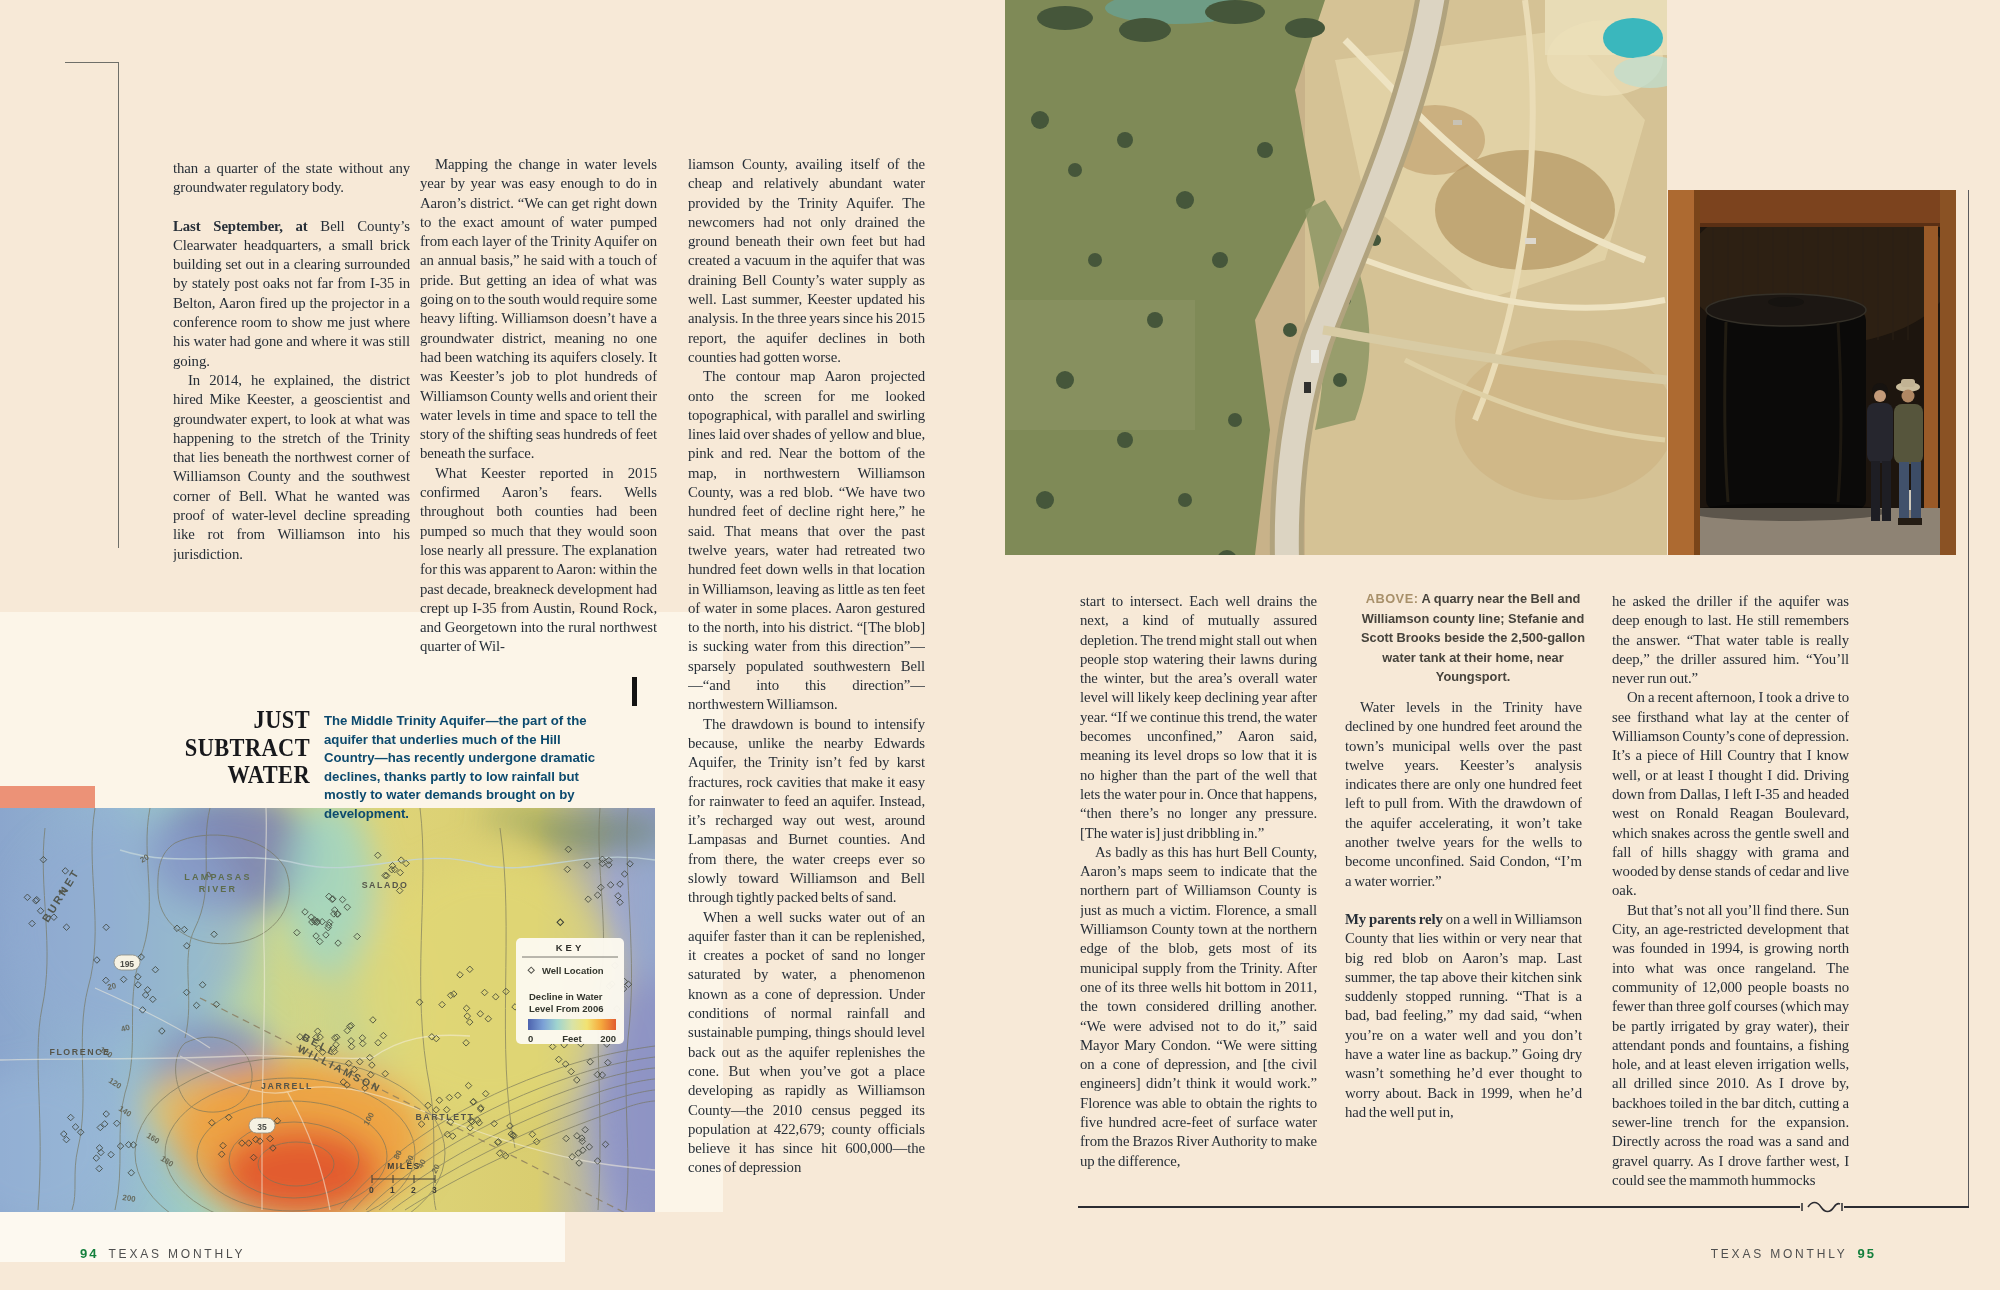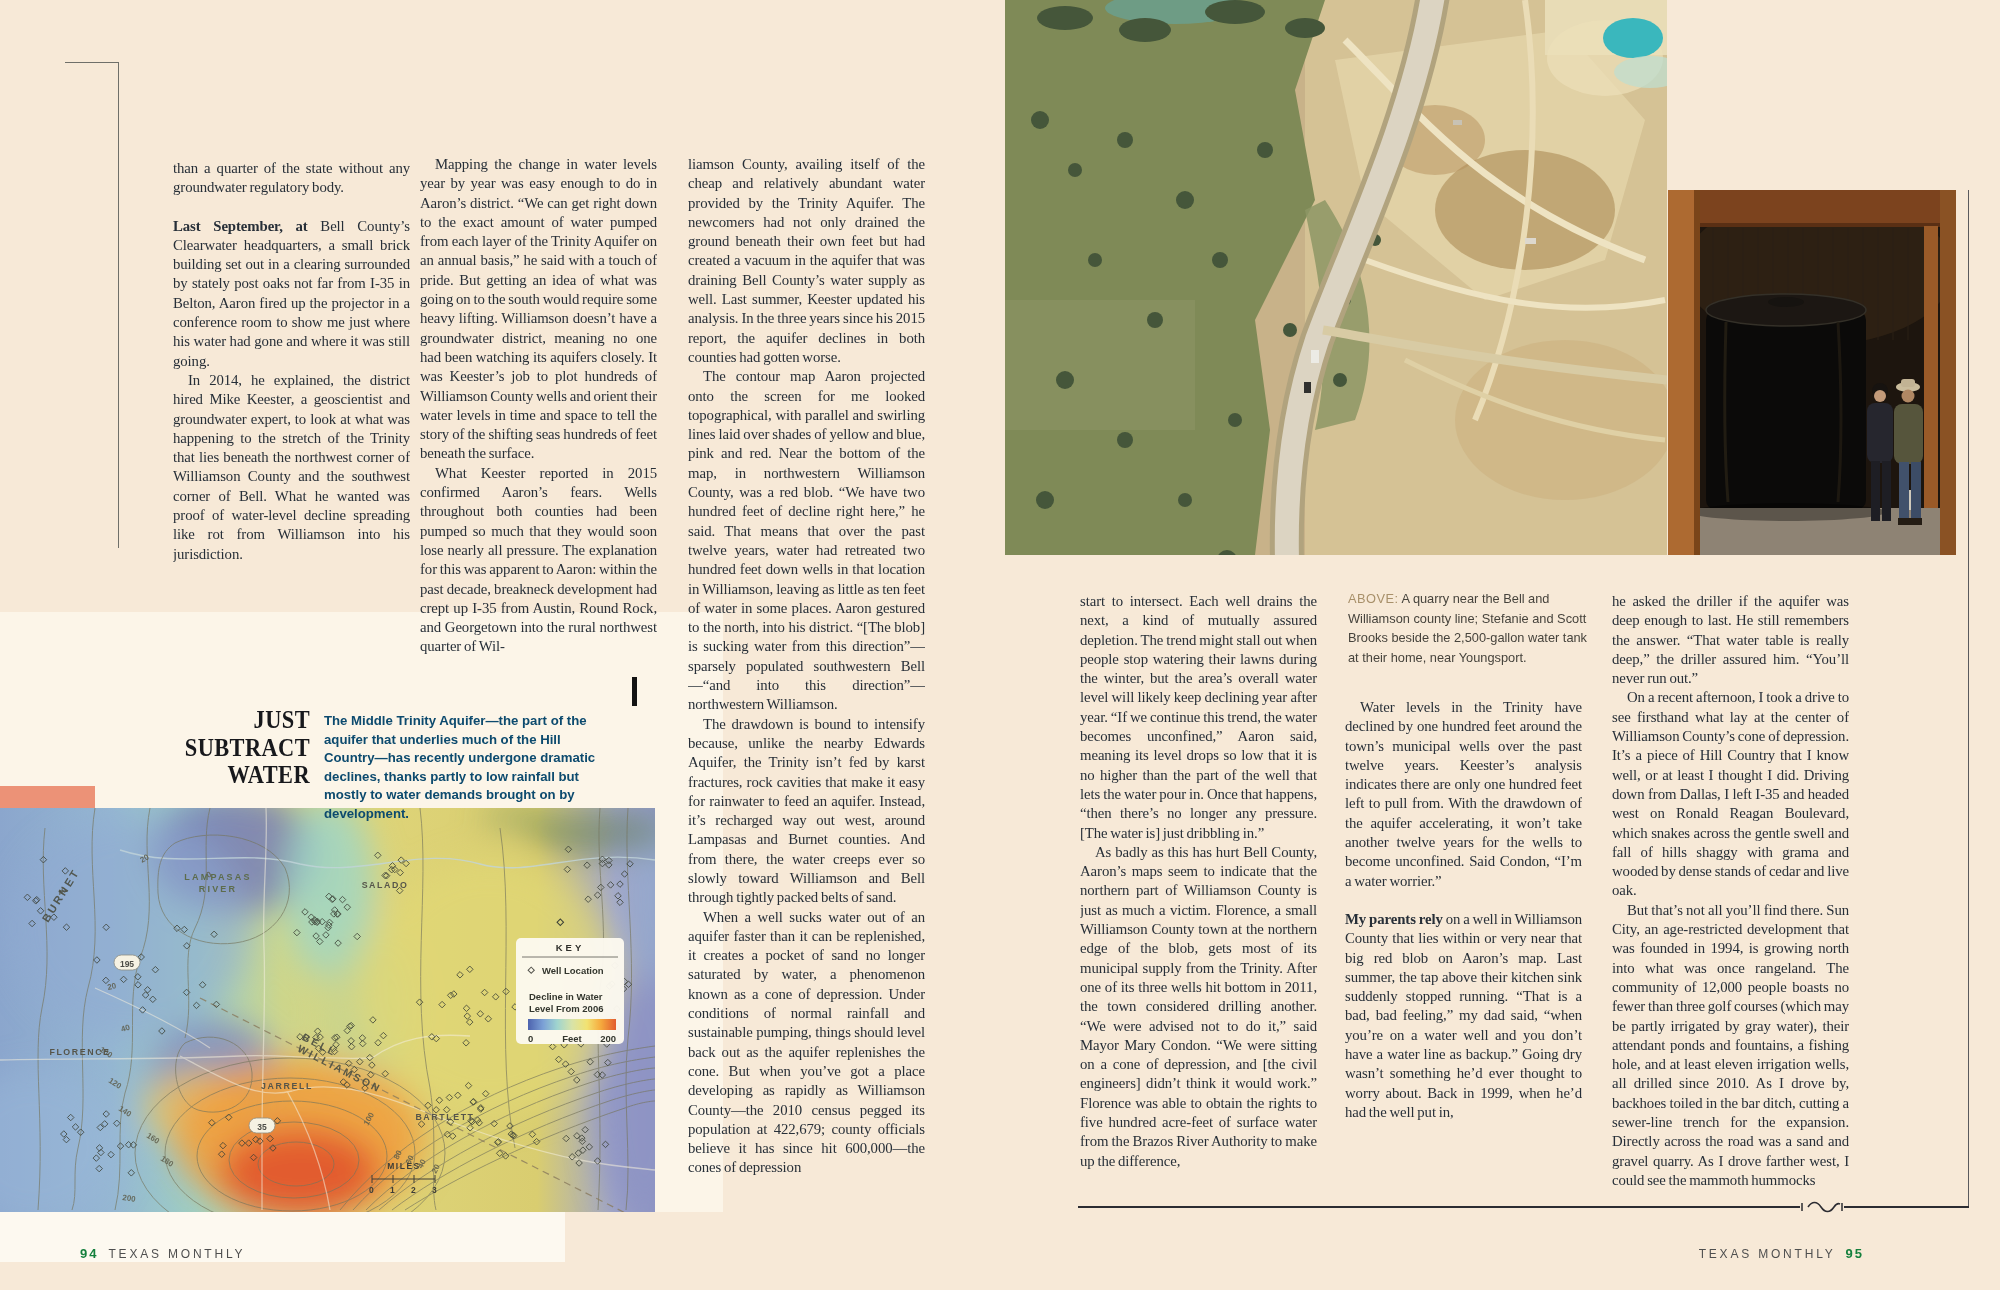--- a/index.html
+++ b/index.html
@@ -29,26 +29,26 @@
   .col-r3{left:1612px;top:592px;height:602px;}
   .headline{position:absolute;left:118px;top:706px;width:192px;text-align:right;z-index:3;
             font-weight:bold;font-size:26px;line-height:27.5px;letter-spacing:.5px;color:#17181c;
             transform:scaleX(.86);transform-origin:right top;}
   .deck{position:absolute;left:324px;top:712px;width:286px;z-index:3;
         font-family:"Liberation Sans",sans-serif;font-weight:bold;font-size:13.2px;
         line-height:18.6px;color:#0c4a6e;}
   .tick{position:absolute;left:632px;top:677px;width:5px;height:29px;background:#131313;z-index:3;}
   .caption{position:absolute;left:1348px;top:589px;width:250px;z-index:3;
            font-family:"Liberation Sans",sans-serif;font-size:12.8px;line-height:19.5px;
-           font-weight:normal;color:#46433c;}
+           font-weight:bold;color:#46433c;text-align:center;}
   .caption .lab{color:#a8906a;letter-spacing:.5px;}
   .footer{position:absolute;top:1246px;z-index:4;font-family:"Liberation Sans",sans-serif;
           font-size:12px;letter-spacing:2.8px;color:#4f4f4f;}
   .footer b{color:#15803d;letter-spacing:2px;margin:0 10px 0 0;font-size:13px;}
-  .footer.fr b{margin:0 16px 0 10px;}
+  .footer.fr b{margin:0 4px 0 10px;}
   .f-left{left:80px;}
   .f-right{right:120px;}
   .photo{position:absolute;z-index:2;}
   .mapwrap{position:absolute;left:0;top:808px;width:655px;height:404px;z-index:2;}
   .mapwrap svg{display:block;}
   #aquifer-map text{font-family:"Liberation Sans",sans-serif;}
   .mt-county{font-size:11px;font-weight:bold;letter-spacing:2.5px;fill:#4b4e42;opacity:.9;}
   .mt-town{font-size:8.8px;font-weight:bold;letter-spacing:1.6px;fill:#56554a;}
   .mt-river{font-size:9px;font-weight:bold;letter-spacing:2.2px;fill:#5d6c4c;}
   .mt-cl{font-size:8px;font-weight:bold;fill:#5e5d4b;opacity:.85;}

